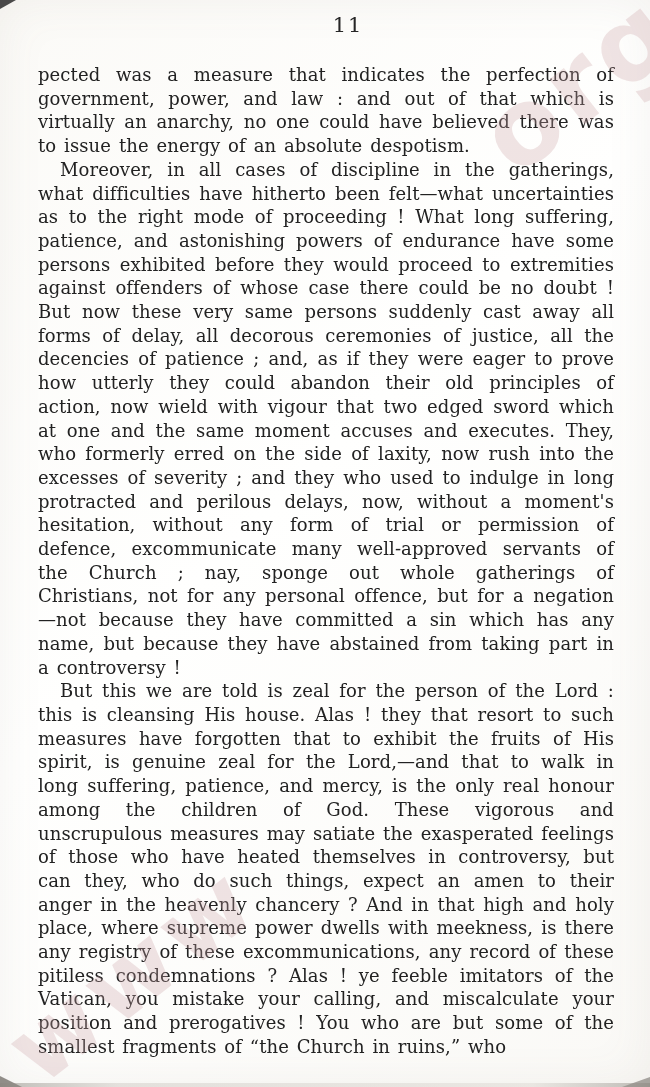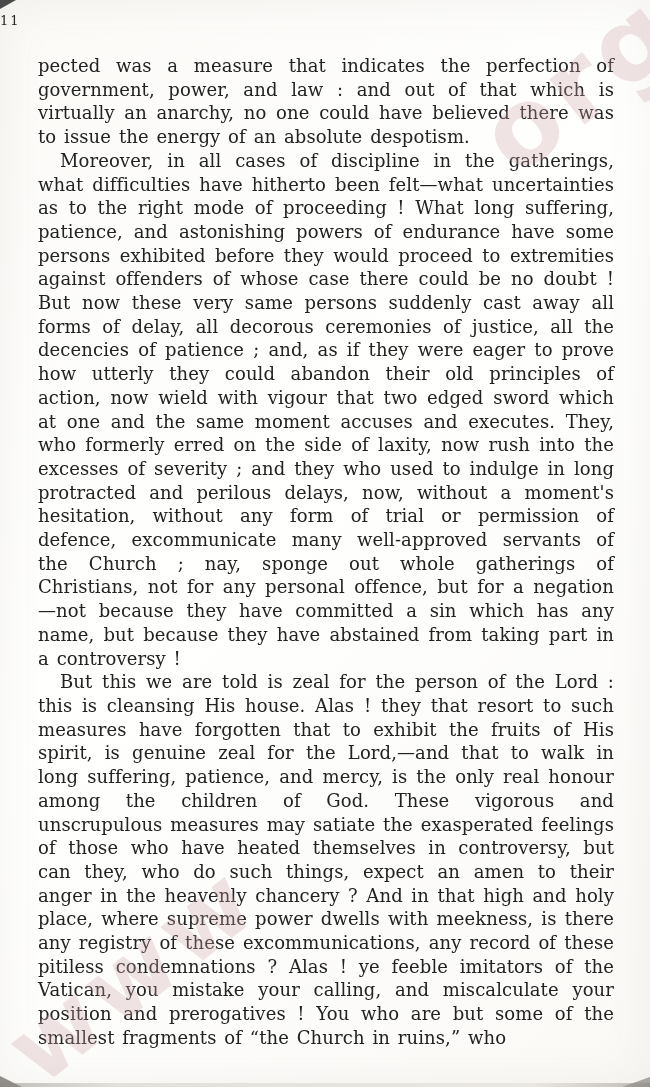--- a/index.html
+++ b/index.html
@@ -16,24 +16,25 @@
     position: relative;
     width: 650px;
     height: 1087px;
     background: linear-gradient(135deg, #fbfaf7 0%, #fffffe 45%, #faf9f6 100%);
     box-shadow: inset 0 0 48px rgba(110, 100, 88, 0.08);
     font-family: "DejaVu Serif", "Liberation Serif", serif;
     color: #1e1e1e;
   }
   .page-number {
     padding-top: 13px;
-    text-align: left;
-    font-size: 13px;
+    text-align: center;
+    font-size: 21px;
     letter-spacing: 2px;
     color: #262626;
+    padding-left: 46px;
   }
   .body-text {
     position: relative;
     z-index: 1;
     padding: 26px 36px 0 38px;
   }
   .para {
     margin: 0;
     font-size: 18px;
     line-height: 23.7px;

